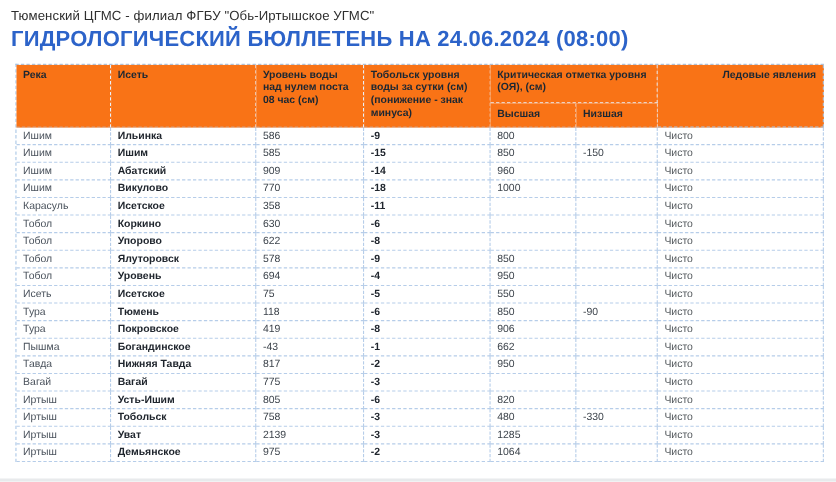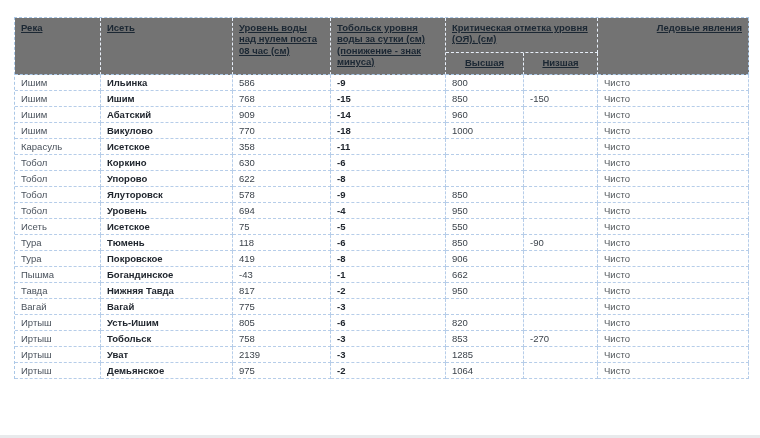--- a/index.html
+++ b/index.html
@@ -33,34 +33,33 @@
     border-left: 1px dashed #aac7e6;
     border-top: 1px dashed #aac7e6;
     table-layout: fixed;
   }
   th, td {
     font-size: 9.5px;
     text-align: left;
     vertical-align: top;
   }
   thead th {
-    background: #737373;
+    background: #f97316;
     color: #1b2733;
     font-weight: 700;
     padding: 4px 6px 2px 6px;
     line-height: 1.2;
     border-right: 1px dashed #e9f0fa;
     border-bottom: 1px dashed #e9f0fa;
-    text-decoration: underline;
   }
   thead tr.top { height: 35px; }
   thead tr.sub { height: 22px; }
   thead th.full-span { border-bottom: 1px dashed #aac7e6; }
   thead th.outer-right { border-right: 1px dashed #aac7e6; text-align: right; }
-  thead tr.sub th { border-bottom: 1px dashed #aac7e6; text-align: center; }
+  thead tr.sub th { border-bottom: 1px dashed #aac7e6; }
 
   tbody td {
     height: 16px;
     padding: 0 6px;
     vertical-align: middle;
     border-right: 1px dashed #b6cde9;
     border-bottom: 1px dashed #b6cde9;
     color: #3c434b;
     white-space: nowrap;
     overflow: hidden;
@@ -75,21 +74,23 @@
     left: 0; bottom: 0;
     width: 760px; height: 3px;
     background: #e8eaec;
   }
 </style>
 </head>
 <body>
 
 <div class="page">
 
-
+  <div class="org-line">Тюменский ЦГМС - филиал ФГБУ "Обь-Иртышское УГМС"</div>
+
+  <div class="page-title">ГИДРОЛОГИЧЕСКИЙ БЮЛЛЕТЕНЬ НА 24.06.2024 (08:00)</div>
 
   <table class="bulletin">
     <colgroup>
       <col style="width:86px">
       <col style="width:132px">
       <col style="width:98px">
       <col style="width:115px">
       <col style="width:78px">
       <col style="width:74px">
       <col style="width:151px">
@@ -114,21 +115,21 @@
     <td class="c-station">Ильинка</td>
     <td class="c-level">586</td>
     <td class="c-change">-9</td>
     <td class="c-high">800</td>
     <td class="c-low"></td>
     <td class="c-ice">Чисто</td>
   </tr>
         <tr>
     <td class="c-river">Ишим</td>
     <td class="c-station">Ишим</td>
-    <td class="c-level">768</td>
+    <td class="c-level">585</td>
     <td class="c-change">-15</td>
     <td class="c-high">850</td>
     <td class="c-low">-150</td>
     <td class="c-ice">Чисто</td>
   </tr>
         <tr>
     <td class="c-river">Ишим</td>
     <td class="c-station">Абатский</td>
     <td class="c-level">909</td>
     <td class="c-change">-14</td>
@@ -251,22 +252,22 @@
     <td class="c-change">-6</td>
     <td class="c-high">820</td>
     <td class="c-low"></td>
     <td class="c-ice">Чисто</td>
   </tr>
         <tr>
     <td class="c-river">Иртыш</td>
     <td class="c-station">Тобольск</td>
     <td class="c-level">758</td>
     <td class="c-change">-3</td>
-    <td class="c-high">853</td>
-    <td class="c-low">-270</td>
+    <td class="c-high">480</td>
+    <td class="c-low">-330</td>
     <td class="c-ice">Чисто</td>
   </tr>
         <tr>
     <td class="c-river">Иртыш</td>
     <td class="c-station">Уват</td>
     <td class="c-level">2139</td>
     <td class="c-change">-3</td>
     <td class="c-high">1285</td>
     <td class="c-low"></td>
     <td class="c-ice">Чисто</td>

